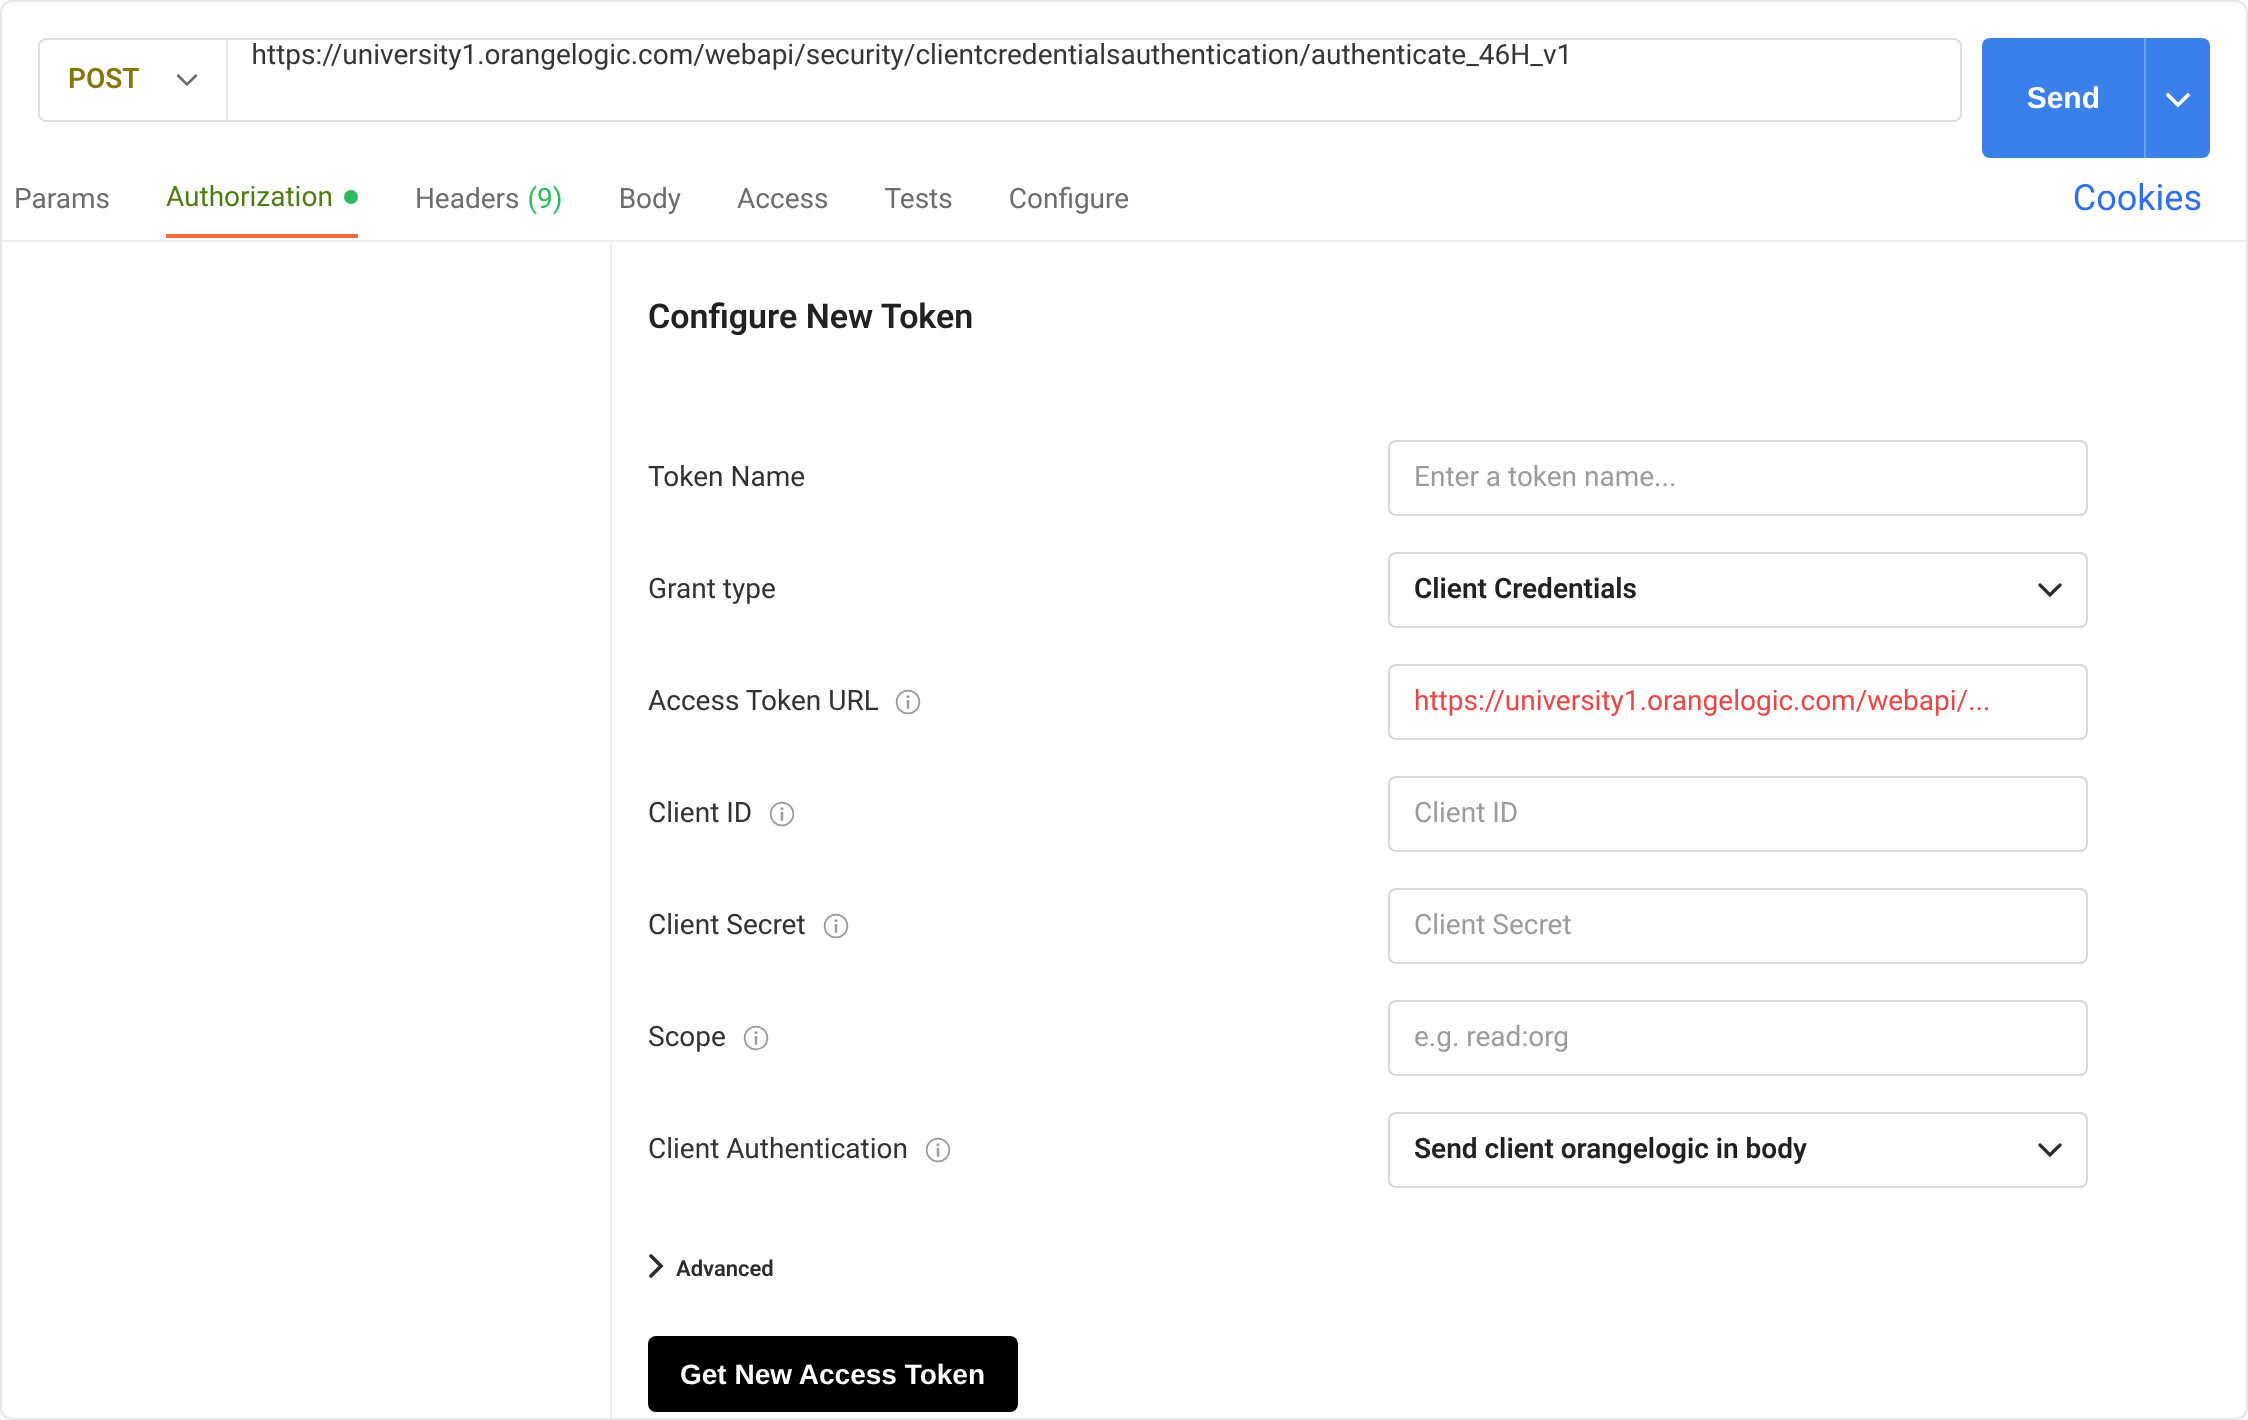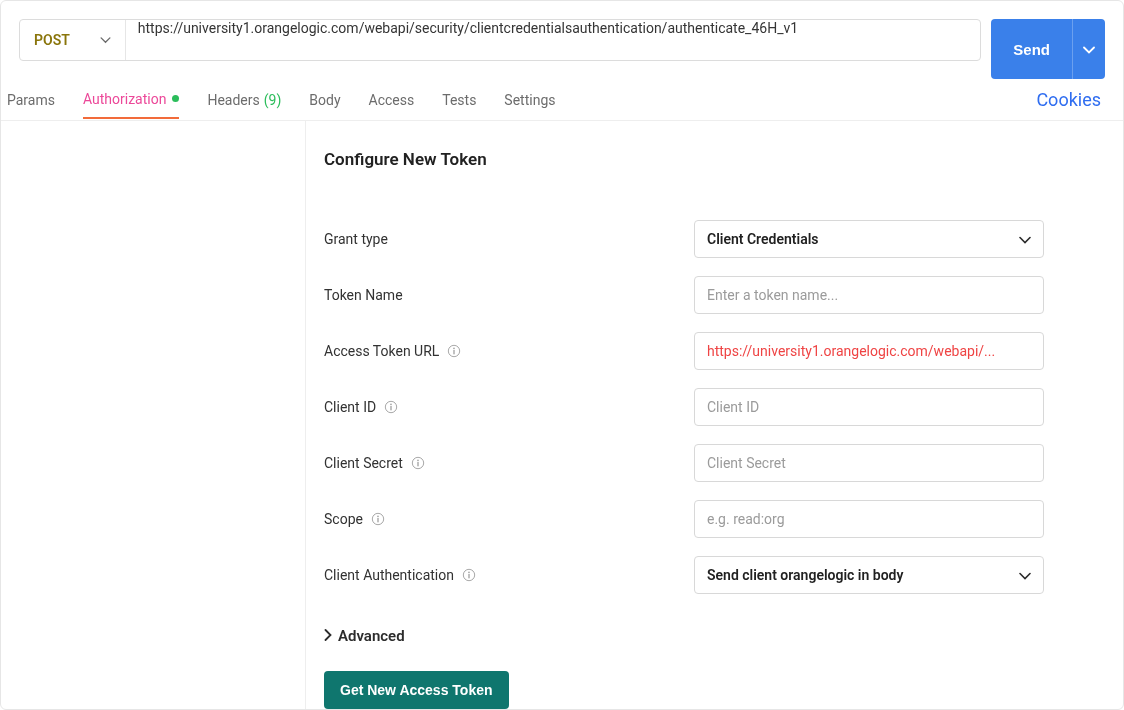--- a/index.html
+++ b/index.html
@@ -28,21 +28,21 @@
     display: flex;
     flex: 1;
     border: 1px solid #dcdcdc;
     border-radius: 4px;
     height: 42px;
     background: #fff;
   }
   .method-select {
     display: flex;
     align-items: center;
-    gap: 30px;
+    gap: 18px;
     padding: 0 14px;
     border-right: 1px solid #e6e6e6;
     cursor: pointer;
   }
   .method-label {
     font-weight: 600;
     color: #8a750b;
     font-size: 14px;
   }
   .chev svg { display: block; }
@@ -93,21 +93,21 @@
   .tab {
     color: #6c6c6c;
     font-size: 14px;
     padding-bottom: 10px;
     cursor: pointer;
     display: flex;
     align-items: center;
     gap: 4px;
   }
   .tab.active {
-    color: #ec4899;
+    color: #4d7c0f;
     border-bottom: 2px solid #f26b3a;
     font-weight: 400;
   }
   .dot-green {
     width: 7px; height: 7px; border-radius: 50%; background: #2bbd5b; display: inline-block; margin-left: 2px;
   }
   .count-green { color: #2bbd5b; }
   .spacer { flex: 1; }
   .cookies-link { color: #2f6df0; font-size: 18px; cursor: pointer; padding-bottom: 10px; }
   .body-area {
@@ -163,26 +163,26 @@
   .text-input.value { color: #ef4444; }
   .select-box .sel-label { font-weight: 600; }
   .info-icon svg { display: block; }
   .advanced {
     margin-top: 24px;
     display: flex;
     align-items: center;
     gap: 6px;
     cursor: pointer;
     font-weight: 600;
-    font-size: 15px;
+    font-size: 11px;
     color: #2c2c2c;
   }
   .get-token-btn {
     margin-top: 26px;
-    background: #0f766e;
+    background: #000000;
     color: #fff;
     font-weight: 600;
     border: none;
     border-radius: 4px;
     padding: 11px 16px;
     font-size: 14px;
     cursor: pointer;
   }
   .ellipsis { white-space: nowrap; overflow: hidden; text-overflow: clip; }
 </style>
@@ -232,55 +232,55 @@
     <div class="tab">
         <span>Body</span>
       </div>
     <div class="tab">
         <span>Access</span>
       </div>
     <div class="tab">
         <span>Tests</span>
       </div>
     <div class="tab">
-        <span>Settings</span>
+        <span>Configure</span>
       </div>
     <div class="spacer"></div>
     <div class="cookies-link">Cookies</div>
   </div>
 
   <div class="body-area">
     <div class="left-pane"></div>
     <div class="right-pane">
       <div class="section-title">Configure New Token</div>
+
+      <div class="form-row">
+        <div class="lbl">Token Name</div>
+        <div class="ctrl">
+          <div class="text-input placeholder">
+            <span>Enter a token name...</span>
+          </div>
+        </div>
+      </div>
 
       <div class="form-row">
         <div class="lbl">Grant type</div>
         <div class="ctrl">
           <div class="select-box">
             <span class="sel-label">Client Credentials</span>
             <span>
               <svg width="12" height="8" viewBox="0 0 12 8">
                   <path d="M1 1.5l5 5 5-5" stroke="#2c2c2c" stroke-width="1.6" fill="none" stroke-linecap="round"></path>
                 </svg>
             </span>
           </div>
         </div>
       </div>
 
       <div class="form-row">
-        <div class="lbl">Token Name</div>
-        <div class="ctrl">
-          <div class="text-input placeholder">
-            <span>Enter a token name...</span>
-          </div>
-        </div>
-      </div>
-
-      <div class="form-row">
         <div class="lbl">
           <span>Access Token URL</span>
           <span class="info-icon">
             <svg width="14" height="14" viewBox="0 0 16 16">
                 <circle cx="8" cy="8" r="6.5" stroke="#9b9b9b" fill="none"></circle>
                 <circle cx="8" cy="5" r="0.9" fill="#9b9b9b"></circle>
                 <rect x="7.3" y="6.8" width="1.4" height="5" fill="#9b9b9b"></rect>
               </svg>
           </span>
         </div>

